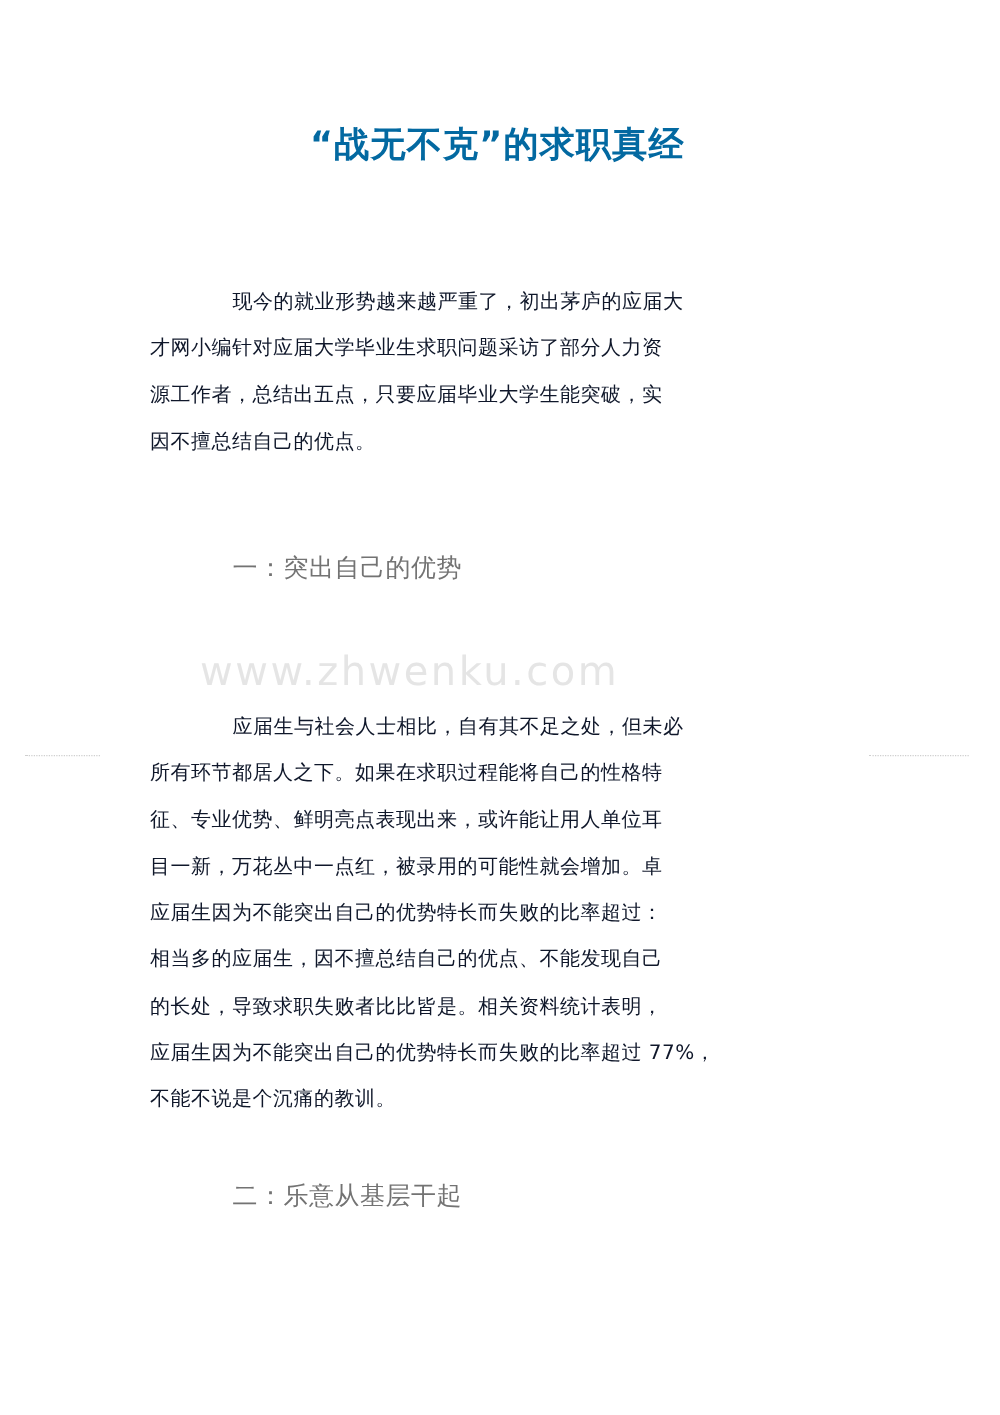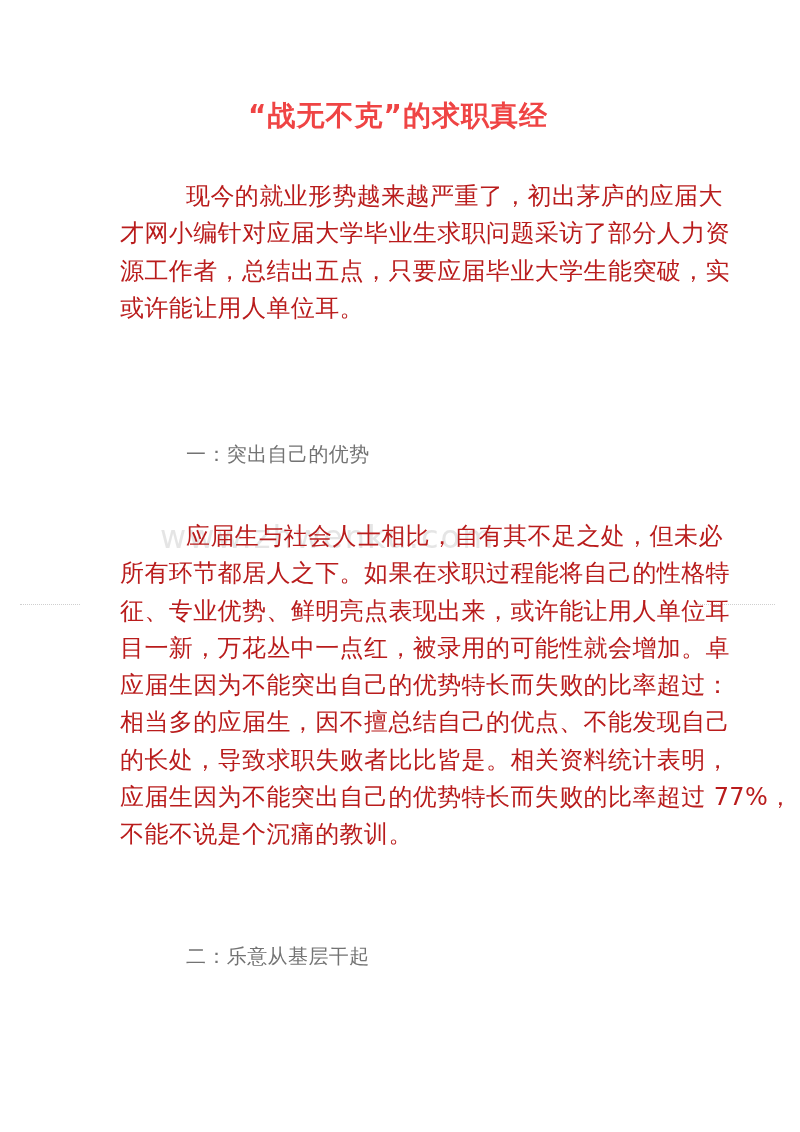--- a/index.html
+++ b/index.html
@@ -23,32 +23,33 @@
     }
     .title {
       position: absolute;
       top: 97px;
       left: 0;
       width: 796px;
       text-align: center;
       font-size: 28px;
       font-weight: bold;
       letter-spacing: 1px;
-      color: #ef4444;
+      color: #0369a1;
       font-family: "DejaVu Sans", "Liberation Sans", sans-serif;
     }
     .para {
       position: absolute;
       left: 120px;
       width: 560px;
-      font-size: 24px;
+      font-size: 16px;
       line-height: 37.3px;
       letter-spacing: 0.4px;
       font-family: "DejaVu Sans", "Liberation Sans", sans-serif;
-      color: #b91c1c;
+      color: #0f172a;
+      margin-top: 44px;
     }
     .para .line {
       display: block;
       white-space: nowrap;
     }
     .para .line.indent {
       padding-left: 66px;
     }
     .heading {
       position: absolute;
@@ -81,21 +82,21 @@
 <body>
 
 <div class="page">
 
   <div class="title">“战无不克”的求职真经</div>
 
   <div class="para" style="top:178px;">
     <span class="line indent">现今的就业形势越来越严重了，初出茅庐的应届大</span>
     <span class="line">才网小编针对应届大学毕业生求职问题采访了部分人力资</span>
     <span class="line">源工作者，总结出五点，只要应届毕业大学生能突破，实</span>
-    <span class="line">或许能让用人单位耳。</span>
+    <span class="line">因不擅总结自己的优点。</span>
   </div>
 
   <div class="heading" style="top:441px;">一：突出自己的优势</div>
 
   <div class="watermark">www.zhwenku.com</div>
 
   <div class="dotline" style="left:20px; width:60px;"></div>
   <div class="dotline" style="left:695px; width:80px;"></div>
 
   <div class="para" style="top:518px;">

